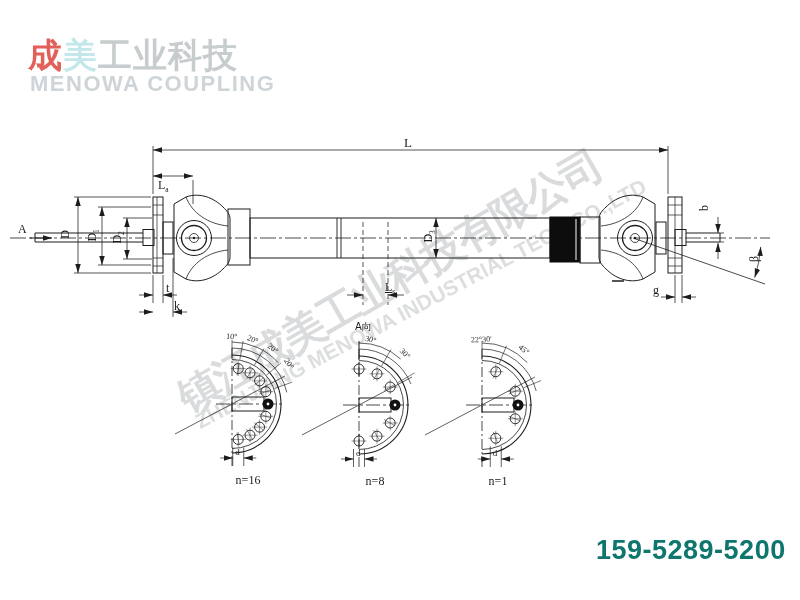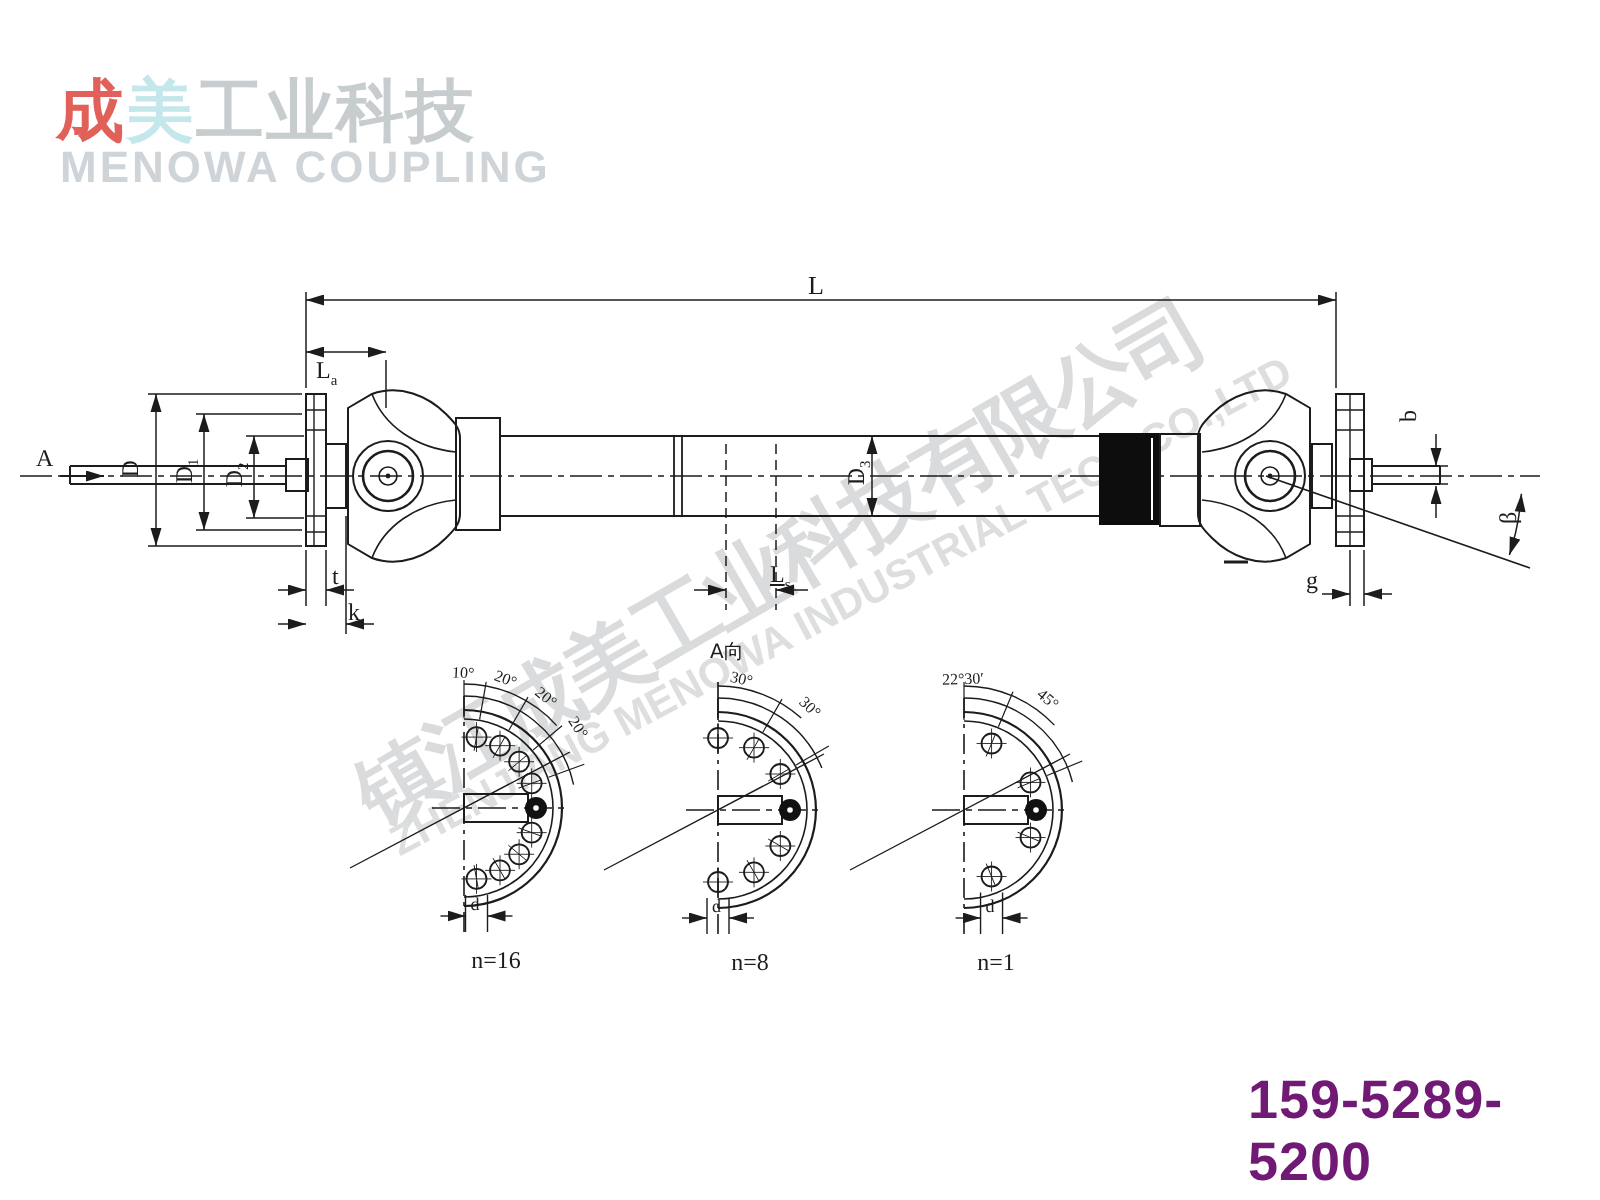--- a/index.html
+++ b/index.html
@@ -12,21 +12,21 @@
   .logo-en{left:30px;top:71px;font-weight:bold;font-size:22px;letter-spacing:1.5px;color:#ced4d7;}
   
   .wm-cn{left:182px;top:374px;font-size:42px;font-weight:bold;color:#d9dbdd;letter-spacing:-2px;
          white-space:nowrap;transform:rotate(-30deg);transform-origin:0 50%;
          font-family:"DejaVu Sans",sans-serif;z-index:1;}
   .wm-en{left:197px;top:411px;font-size:21px;font-weight:bold;color:#dcdedf;white-space:nowrap;
          transform:rotate(-28deg);transform-origin:0 50%;z-index:1;letter-spacing:0px;}
   
   .contact-label{left:598px;top:512px;font-size:19px;color:#d9dee0;letter-spacing:2px;
                  font-family:"DejaVu Sans",sans-serif;}
-  .contact-phone{left:596px;top:535px;font-size:27px;font-weight:bold;color:#701a75;letter-spacing:0.5px;margin-left:28px;}
+  .contact-phone{left:596px;top:535px;font-size:27px;font-weight:bold;color:#0f766e;letter-spacing:0.5px;}
   
   #drawing{position:absolute;left:0;top:0;z-index:2;}
   #labels{position:absolute;left:0;top:0;width:800px;height:600px;z-index:3;pointer-events:none;}
   .lbl{position:absolute;font-family:"Liberation Serif",serif;color:#1c1c1c;white-space:nowrap;line-height:1;}
   .s13{font-size:13px;} .s12{font-size:12px;} .s10{font-size:10px;} .s9{font-size:9px;} .s8{font-size:8px;}
   .rot{transform:rotate(-90deg);}
   .lbl sub{font-size:0.62em;}
   .cap{text-align:center;font-size:12px;}
   .cjk{font-family:"DejaVu Sans",sans-serif;}
 </style>

